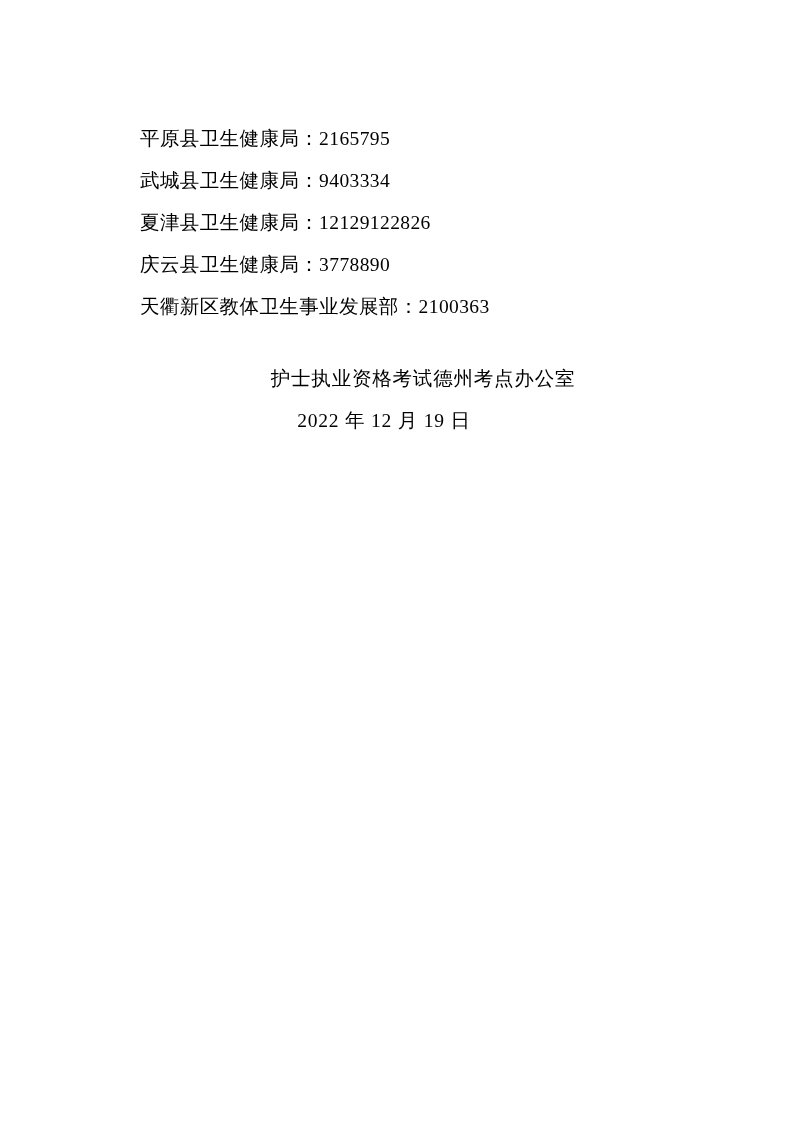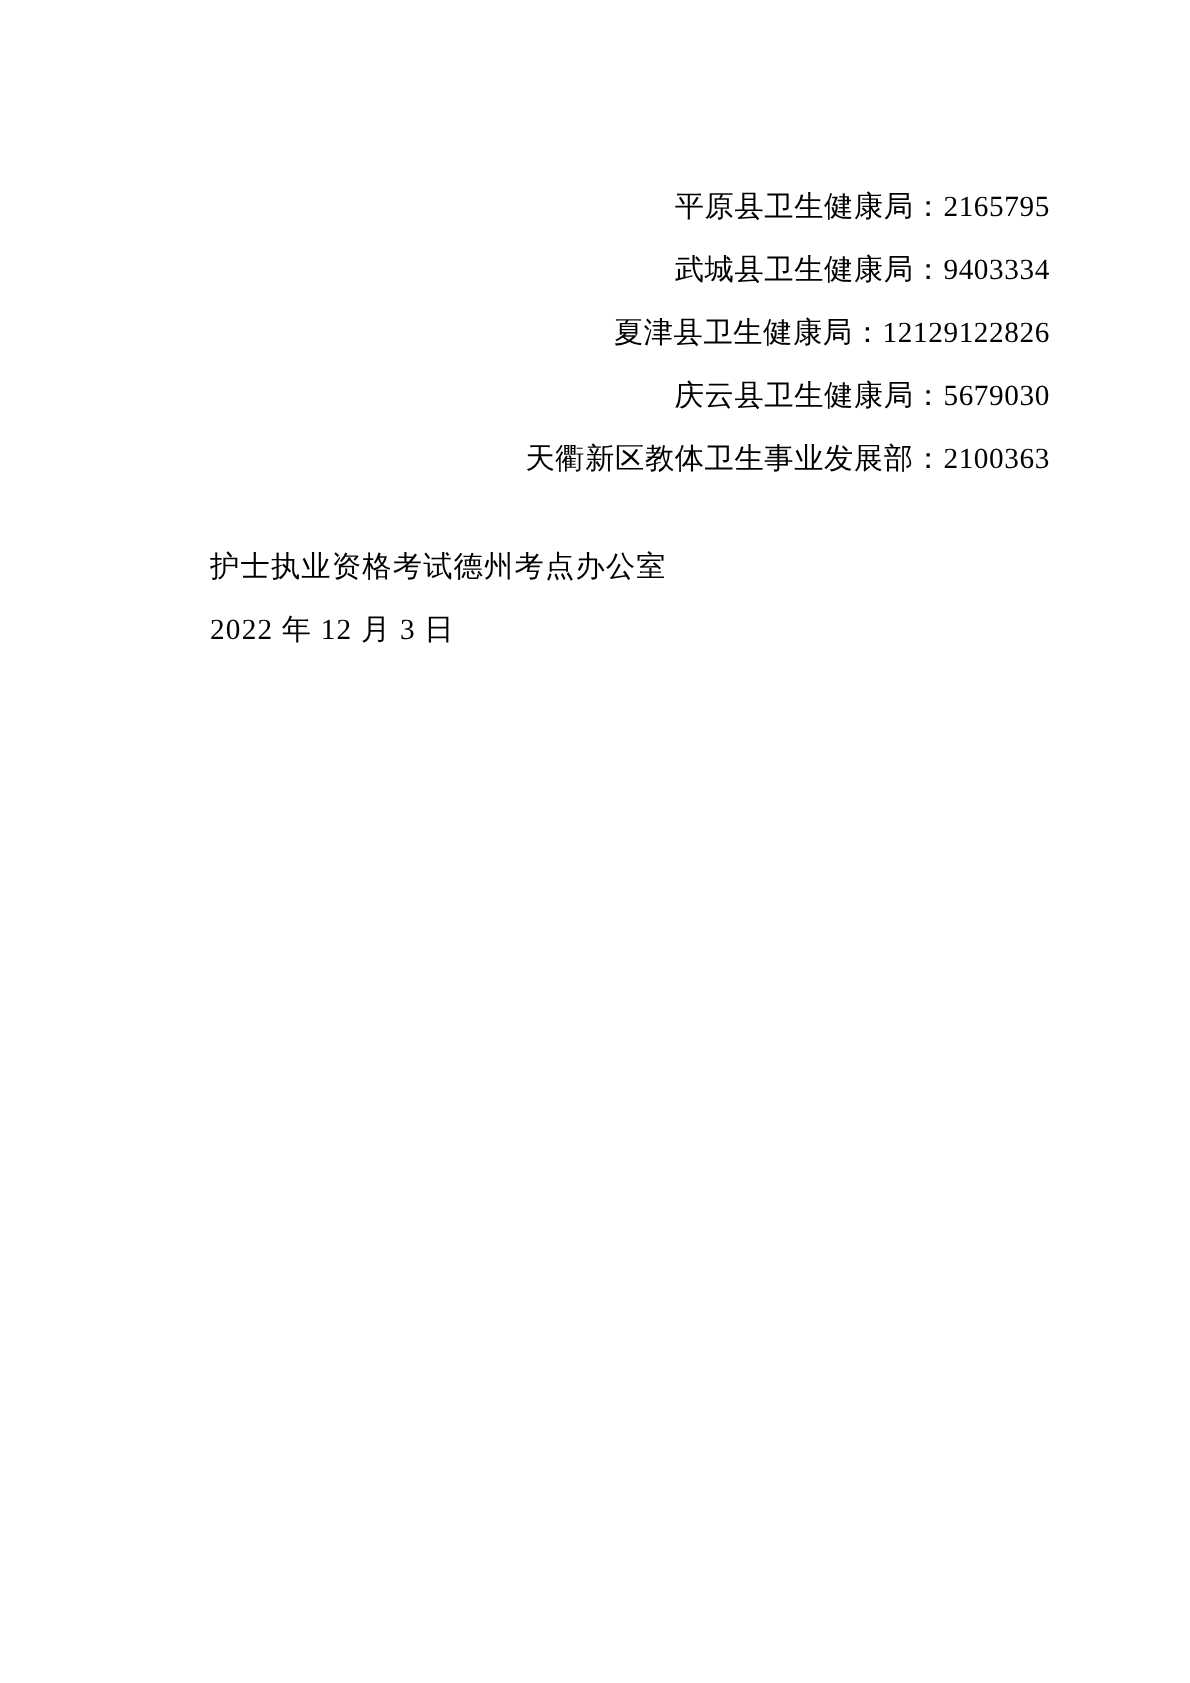--- a/index.html
+++ b/index.html
@@ -27,28 +27,27 @@
     position: absolute;
     left: 140px;
     top: 118px;
     width: 560px;
   }
   .contact-line {
     font-size: 19.5px;
     line-height: 42px;
     letter-spacing: 0.4px;
     white-space: nowrap;
-    text-align: right;
   }
   .signature-block {
     position: absolute;
     left: 140px;
     top: 358px;
     width: 566px;
-    text-align: left;
+    text-align: center;
   }
   .sig-org {
     font-size: 19.5px;
     line-height: 42px;
     letter-spacing: 0.8px;
     padding-right: 0px;
   }
   .sig-date {
     font-size: 19.5px;
     line-height: 42px;
@@ -58,22 +57,22 @@
 </style>
 </head>
 <body>
 
 <div class="page">
 
   <div class="contact-block">
     <div class="contact-line">平原县卫生健康局：2165795</div>
     <div class="contact-line">武城县卫生健康局：9403334</div>
     <div class="contact-line">夏津县卫生健康局：12129122826</div>
-    <div class="contact-line">庆云县卫生健康局：5679030</div>
+    <div class="contact-line">庆云县卫生健康局：3778890</div>
     <div class="contact-line">天衢新区教体卫生事业发展部：2100363</div>
   </div>
 
   <div class="signature-block">
     <div class="sig-org">护士执业资格考试德州考点办公室</div>
-    <div class="sig-date">2022 年 12 月 3 日</div>
+    <div class="sig-date">2022 年 12 月 19 日</div>
   </div>
 
 </div>
 
 </body></html>

